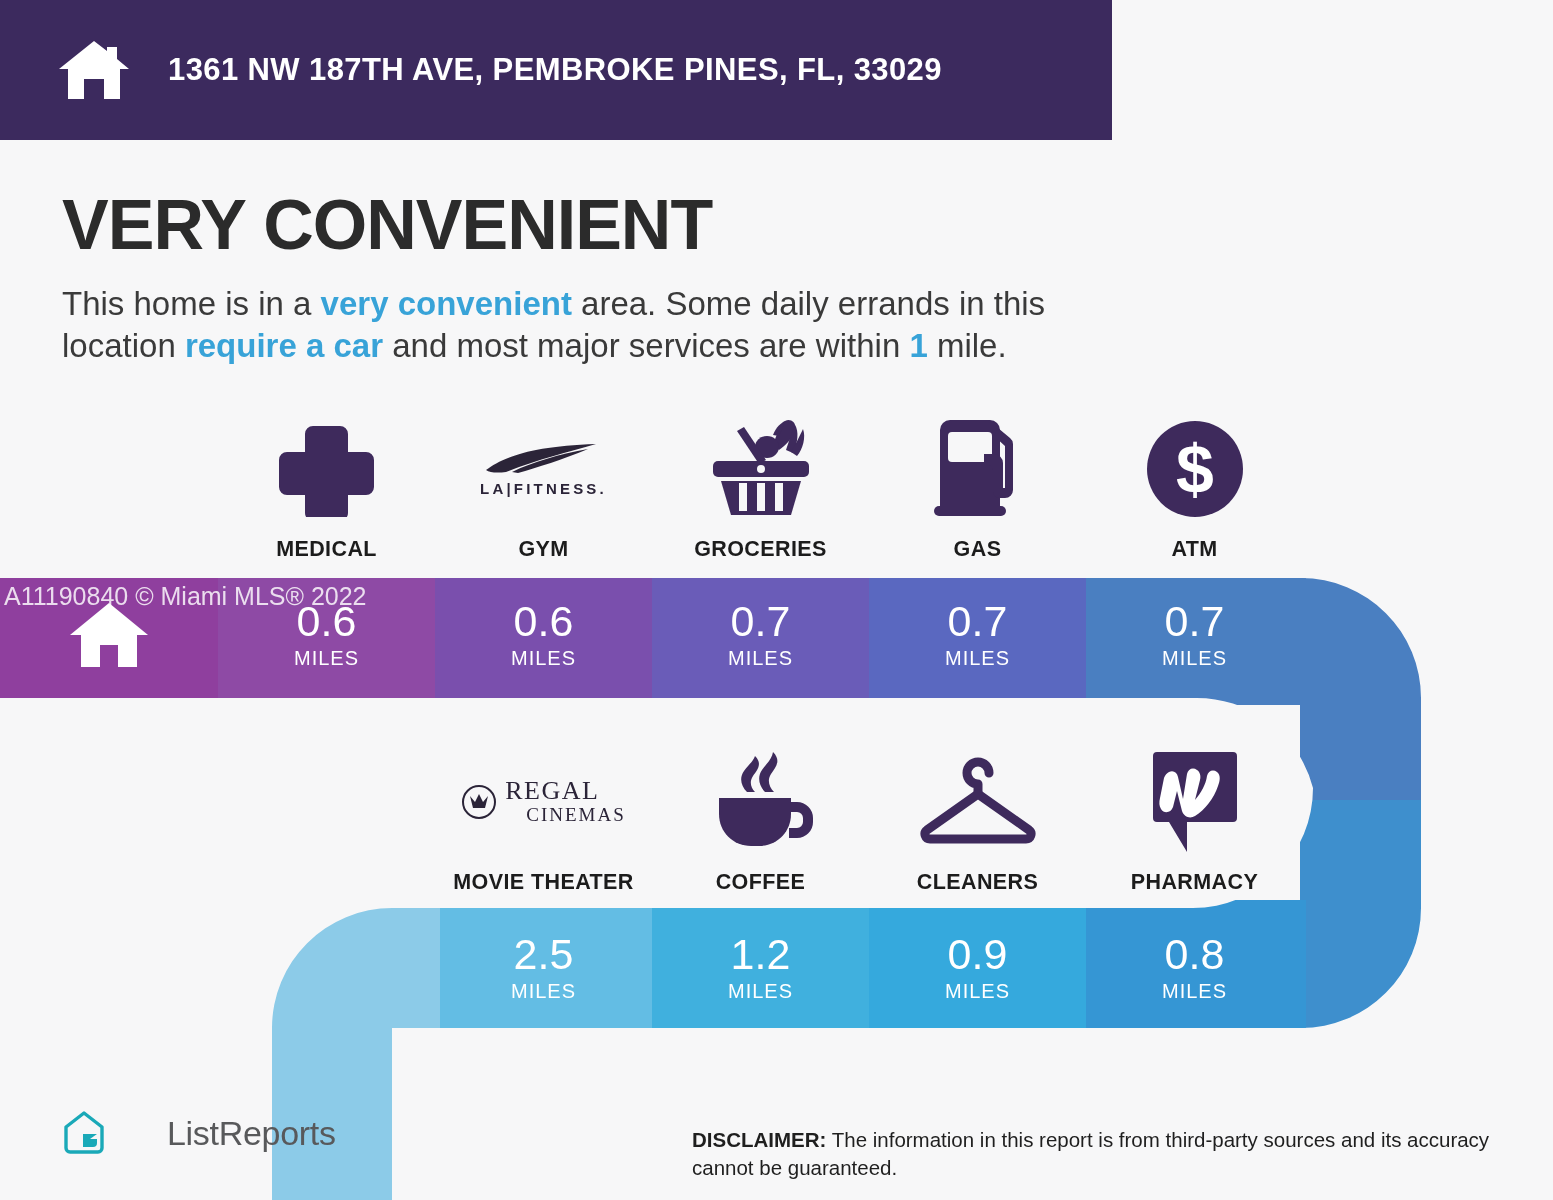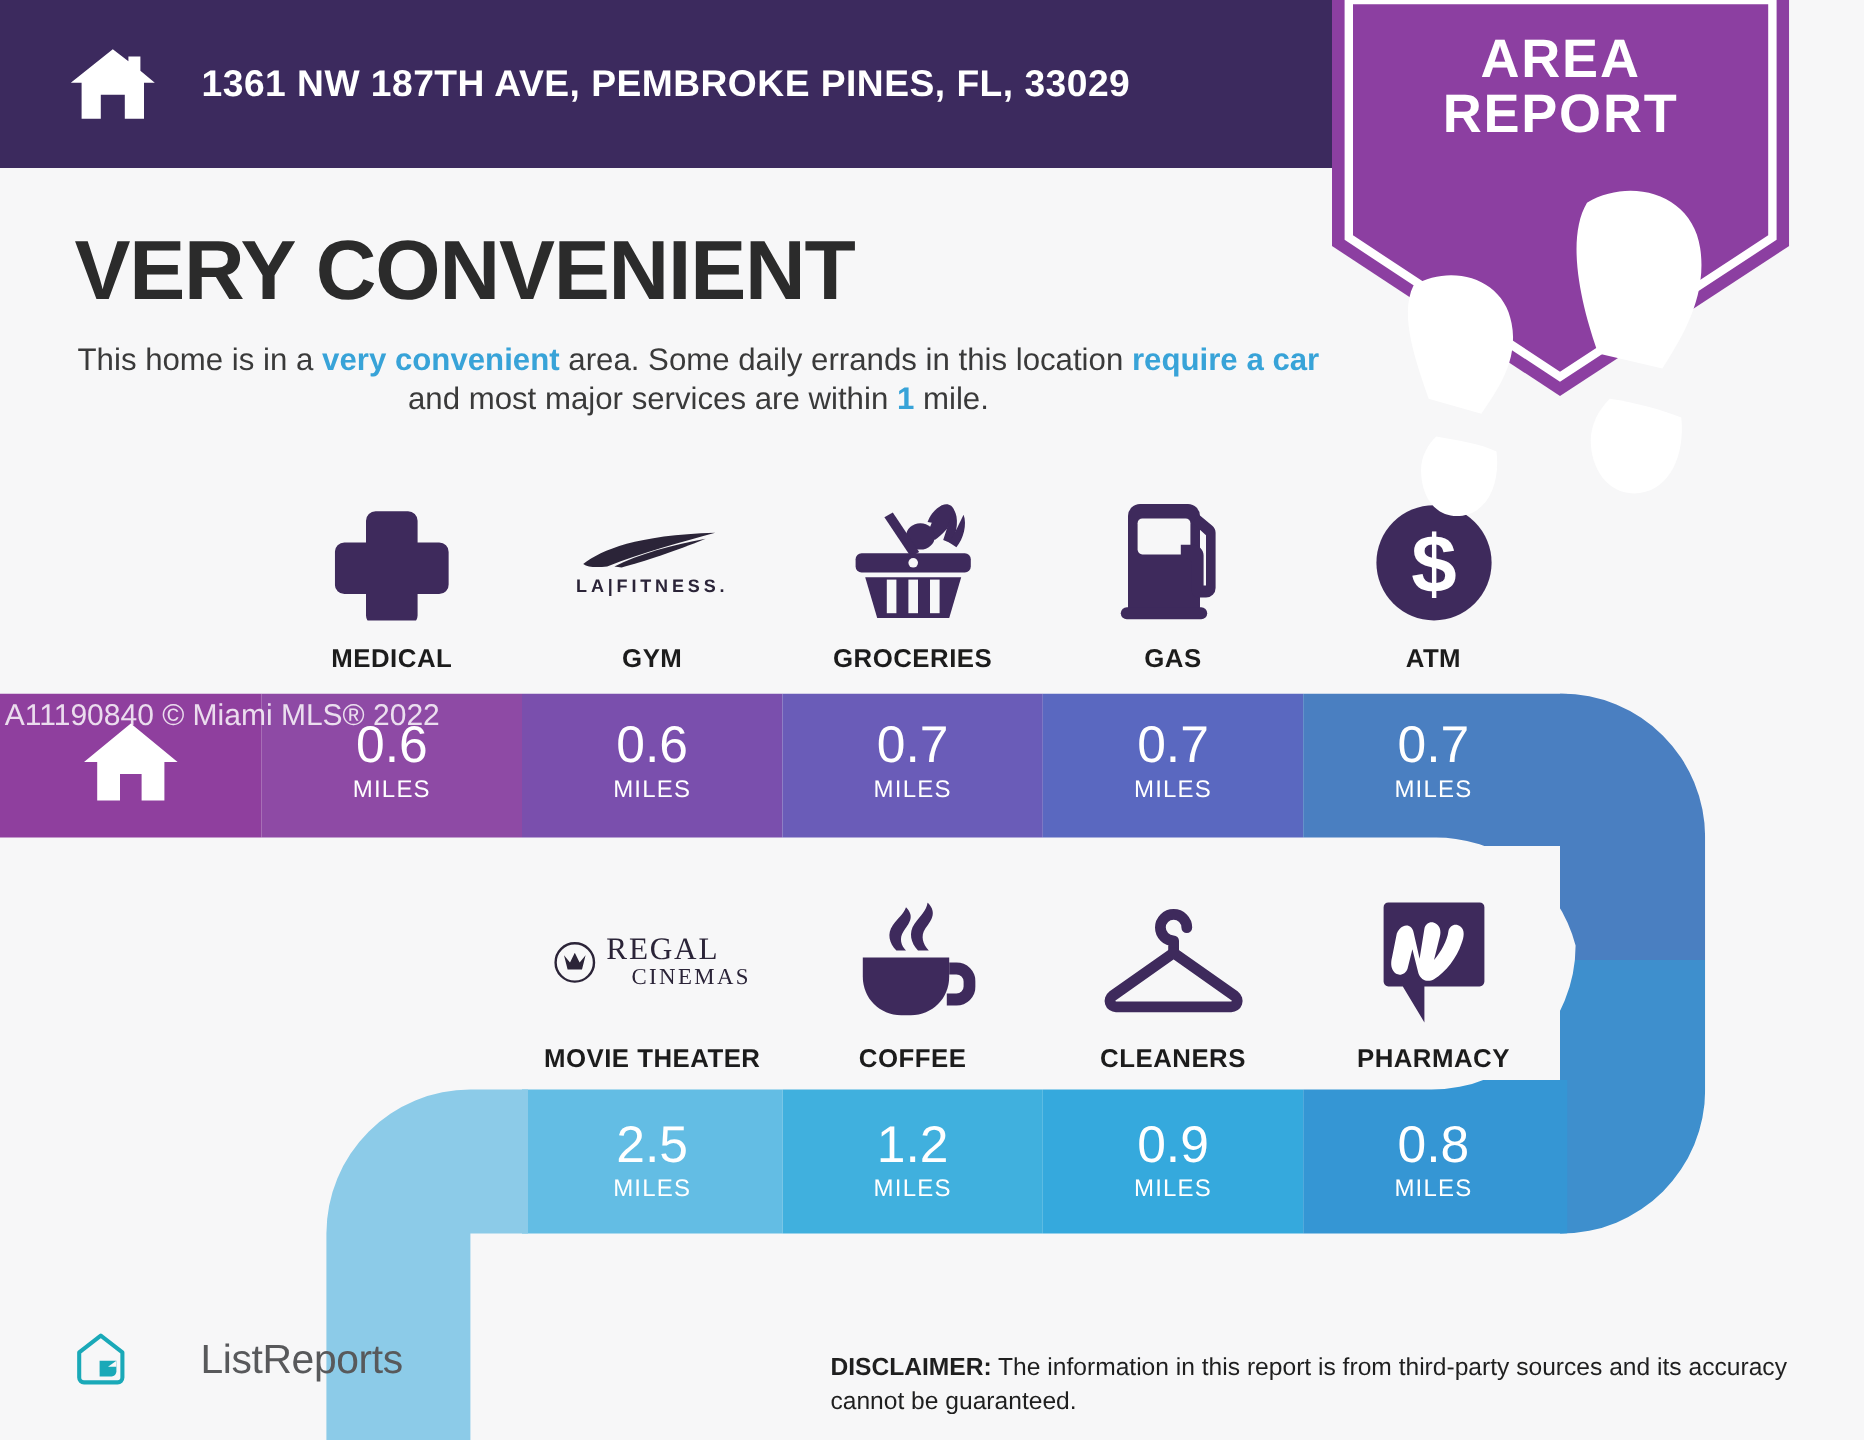--- a/index.html
+++ b/index.html
@@ -56,21 +56,21 @@
 
   
   .headline {
     position: absolute; left: 62px; top: 185px;
     font-size: 70px; font-weight: bold; color: #2b2b2b;
     letter-spacing: -1px;
   }
   .subline {
     position: absolute; left: 62px; top: 283px;
     width: 1040px;
-    font-size: 26px; color: #3a3a3a; line-height: 1.28; text-align: center;
+    font-size: 33px; color: #3a3a3a; line-height: 1.28;
   }
   .subline b { color: #38a3d8; font-weight: bold; }
 
   
   .ribbon { position: absolute; left: 0; top: 0; width: 1553px; height: 1200px; z-index: 1; }
 
   
   .icon-row { position: absolute; z-index: 3; display: flex; }
   .icon-cell {
     width: 217px;
@@ -164,40 +164,20 @@
   </svg>
 
   <div class="header-strip"></div>
   <div class="header">
     <svg class="home-icon" viewBox="0 0 78 62">
       <path fill="#ffffff" d="M39 2 L4 30 L13 30 L13 60 L29 60 L29 40 L49 40 L49 60 L65 60 L65 30 L74 30 L62 20 L62 8 L52 8 L52 12 Z"></path>
     </svg>
     <div class="header-addr">1361 NW 187TH AVE, PEMBROKE PINES, FL, 33029</div>
   </div>
 
-  <div class="badge">
-    <svg viewBox="0 0 381 330">
-      <path d="M0,0 H381 V205 L190,330 L0,205 Z" fill="#8c3fa1"></path>
-      <path d="M14,0 H367 V198 L190,314 L14,198 Z" fill="none" stroke="#ffffff" stroke-width="7"></path>
-    </svg>
-    <div class="badge-text">
-      <div>AREA</div>
-      <div>REPORT</div>
-    </div>
-    <div class="badge-feet">
-      <svg width="110" height="105" viewBox="0 0 110 105">
-        <g fill="#ffffff">
-          <path d="M16,28 c10,-6 24,-2 26,10 c2,10 -4,18 -8,24 l-14,-4 c-3,-9 -8,-22 -4,-30 Z"></path>
-          <path d="M22,68 c6,1 12,2 16,4 c1,8 -2,16 -9,17 c-7,1 -11,-5 -11,-12 c0,-4 2,-7 4,-9 Z"></path>
-          <path d="M62,6 c12,-7 28,-2 30,12 c2,13 -5,24 -10,32 l-17,-4 c-4,-11 -9,-30 -3,-40 Z"></path>
-          <path d="M68,58 c7,1 14,3 19,5 c1,10 -3,19 -11,20 c-8,1 -13,-6 -13,-14 c0,-4 2,-8 5,-11 Z"></path>
-        </g>
-      </svg>
-    </div>
-  </div>
 
   <div class="headline">VERY CONVENIENT</div>
   <div class="subline">
     <span>This home is in a </span><b>very convenient</b><span> area. Some daily errands in this location </span><b>require a car</b><span> and most major services are within </span><b>1</b><span> mile.</span>
   </div>
 
   <div class="icon-row" style="left:218px; top:415px;">
 
     <div class="icon-cell">
       <div class="icon-art">

